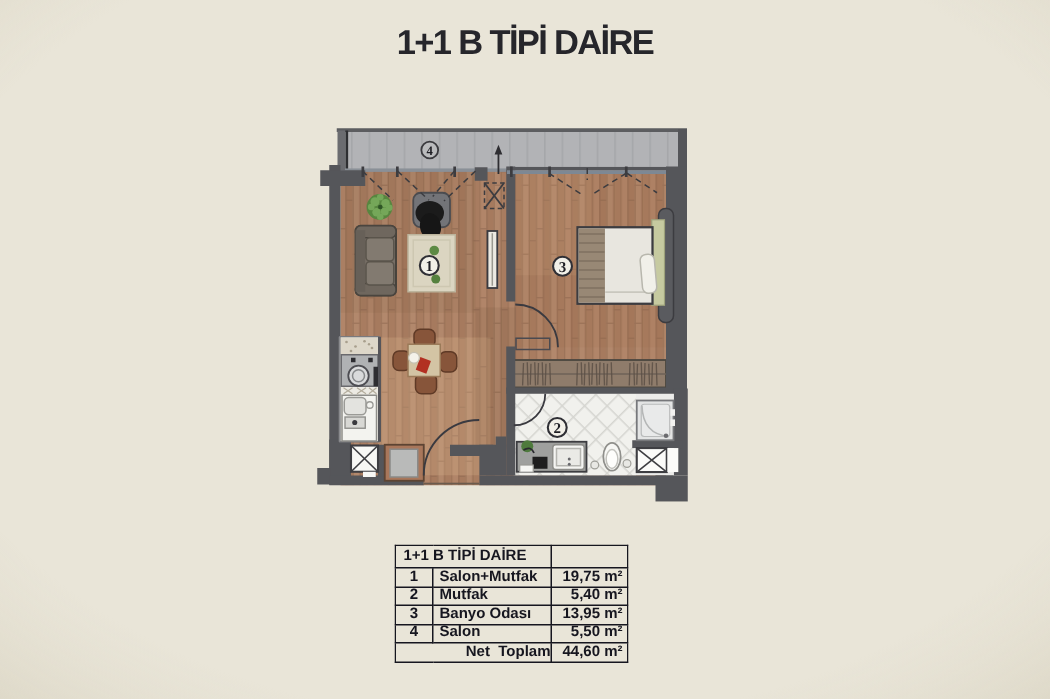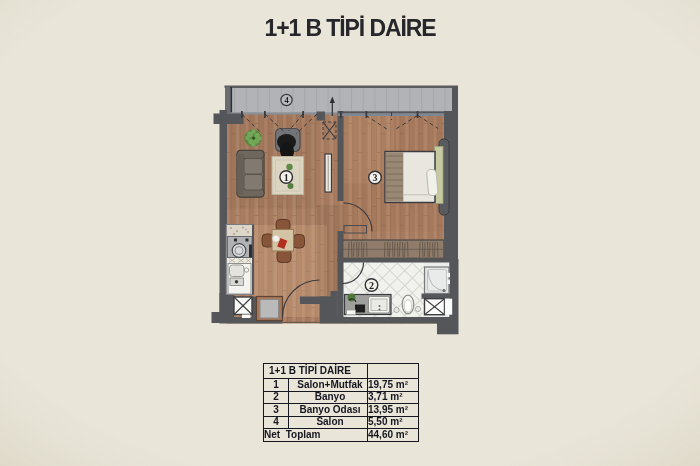--- a/index.html
+++ b/index.html
@@ -5,23 +5,23 @@
 body{font-family:"Liberation Sans",sans-serif;position:relative;}
 #title{position:absolute;left:0;top:15px;transform:translateZ(0);width:700px;text-align:center;
   font-family:"Liberation Sans",sans-serif;font-weight:bold;font-size:23px;
   color:#26262b;letter-spacing:-1.1px;}
 svg{position:absolute;left:0;top:0;}
 table{position:absolute;left:263px;top:363px;transform:translateZ(0);width:155px;border-collapse:collapse;
   color:#16161f;font-weight:bold;table-layout:fixed;}
 td{border:1.7px solid #16161f;padding:0;font-size:10px;line-height:10px;white-space:nowrap;overflow:visible;}
 td.h{font-size:10px;padding-left:5px;height:14px;}
 td.n{text-align:center;width:24px;}
-td.l{text-align:center;padding-left:4px;width:78px;}
-td.a{padding-right:3px;width:49px;}
-td.c{text-align:left;}
+td.l{text-align:left;padding-left:4px;width:78px;}
+td.a{text-align:right;padding-right:3px;width:49px;}
+td.c{text-align:right;}
 tr.r td{height:11.5px;}
 </style></head>
 <body>
 <div id="title">1+1 B TİPİ DAİRE</div>
 <svg width="700" height="466" viewBox="0 0 700 466" style="transform:translateZ(0)">
 <defs>
 <pattern id="wood" width="18.8" height="46" patternUnits="userSpaceOnUse">
   <rect width="18.8" height="46" fill="#ac8065"></rect>
   <rect x="0" width="4.7" height="46" fill="#b18569"></rect>
   <rect x="4.7" width="4.7" height="46" fill="#a67a5e"></rect>
@@ -345,22 +345,22 @@
         <td class="h" colspan="2">1+1 B TİPİ DAİRE</td>
         <td></td>
       </tr>
   <tr class="r">
         <td class="n">1</td>
         <td class="l">Salon+Mutfak</td>
         <td class="a">19,75 m²</td>
       </tr>
   <tr class="r">
         <td class="n">2</td>
-        <td class="l">Banyo</td>
-        <td class="a">3,71 m²</td>
+        <td class="l">Mutfak</td>
+        <td class="a">5,40 m²</td>
       </tr>
   <tr class="r">
         <td class="n">3</td>
         <td class="l">Banyo Odası</td>
         <td class="a">13,95 m²</td>
       </tr>
   <tr class="r">
         <td class="n">4</td>
         <td class="l">Salon</td>
         <td class="a">5,50 m²</td>

